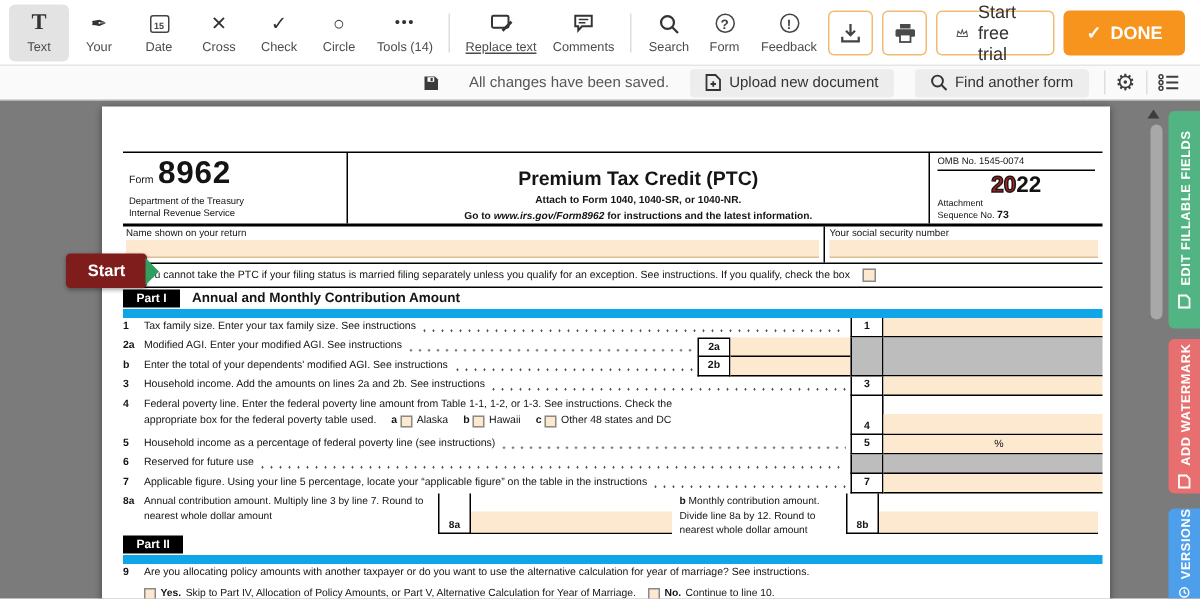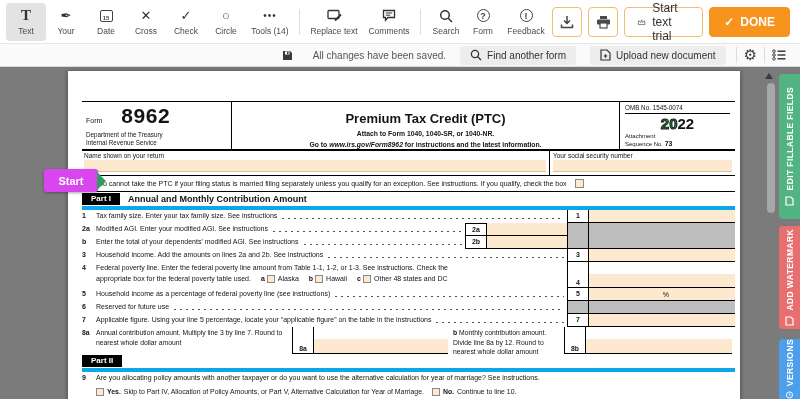--- a/index.html
+++ b/index.html
@@ -5,21 +5,21 @@
   * { box-sizing: border-box; margin: 0; padding: 0; }
   html,body { width:800px; height:400px; overflow:hidden; background:#fff;
               font-family:"Liberation Sans", sans-serif; }
 
   
   .toolbar { height:44px; display:flex; align-items:center; background:#fff;
              border-bottom:1px solid #e6e6e6; padding:0 6px; }
   .tbtn { display:flex; flex-direction:column; align-items:center; justify-content:center;
           width:40px; height:38px; border-radius:4px; color:#4a4a4a; font-size:8.5px;
           gap:2px; cursor:pointer; flex:none; }
-  .tbtn.w48 { width:48px; } .tbtn.w58 { width:58px; } .tbtn.w52 { width:52px; }
+  .tbtn.w48 { width:48px; } .tbtn.w58 { width:58px;text-decoration:underline; } .tbtn.w52 { width:52px; }
   .tbtn.sel { background:#e3e3e3; }
   .tic { height:16px; display:flex; align-items:center; justify-content:center;
          font-size:13px; color:#333; }
   .tic.serif { font-family:"Liberation Serif", serif; font-weight:bold; font-size:15px; }
   .tic.initials { font-size:11px; letter-spacing:0.5px; }
   .cal { width:13px; height:12px; border:1.3px solid #444; border-radius:2px;
          font-size:6px; display:flex; align-items:flex-end; justify-content:center;
          color:#444; font-weight:bold; }
   .vdiv { width:1px; height:26px; background:#ddd; margin:0 5px; flex:none; }
   .circ-ic { width:13px; height:13px; border:1.4px solid #444; border-radius:50%;
@@ -47,53 +47,53 @@
 
   
   .main { position:relative; height:332px; background:#7b7b7b; overflow:hidden; }
   .page { position:absolute; left:68px; top:4px; width:672px; height:700px; background:#fff;
           box-shadow:0 1px 5px rgba(0,0,0,0.45); padding:30px 5px 0 14px;
           font-size:7px; color:#141414; }
 
   
   .fhead { display:flex; border-top:1px solid #000; border-bottom:2px solid #000; }
   .fh-left { width:150px; border-right:1px solid #000; padding:2px 4px 1px 4px; }
-  .fh-formno { display:flex; align-items:baseline; gap:19px; }
+  .fh-formno { display:flex; align-items:baseline; gap:3px; }
   .fh-formno .sm { font-size:7px; }
   .fh-formno .big { font-size:21px; font-weight:bold; letter-spacing:0.5px; }
   .fh-dept { font-size:6.3px; margin-top:3px; line-height:1.25; }
   .fh-center { flex:1; text-align:center; padding:3px 6px 1px 6px; }
   .fh-title { font-size:13px; font-weight:bold; margin-top:6px; }
   .fh-sub { font-size:6.8px; font-weight:bold; margin-top:4px; }
   .fh-sub .it { font-style:italic; }
   .fh-right { width:116px; border-left:1px solid #000; padding:2px 5px 0 5px; }
   .omb { font-size:6.3px; border-bottom:1px solid #000; padding-bottom:2px; }
   .year { font-size:15px; text-align:center; padding:1px 0; }
-  .yr-out { color:#15803d; font-weight:bold; -webkit-text-stroke:1px #1a1a1a; }
+  .yr-out { color:#b91c1c; font-weight:bold; -webkit-text-stroke:1px #1a1a1a; }
   .yr-bold { font-weight:bold; }
   .attach { font-size:6px; line-height:1.2; }
   .attach b { font-size:7px; }
 
   
   .name-row { display:flex; border-bottom:1.5px solid #000; }
   .nr-left { flex:1; border-right:1px solid #000; padding:1px 3px 3px 2px; }
   .nr-right { width:185px; padding:1px 3px 3px 3px; }
   .flabel { font-size:6.5px; }
   .ffill { height:12px; background:#fce9cf; margin-top:1px; border-bottom:1px solid #ddc094; }
 
   
   .rowA { display:flex; align-items:center; padding:3px 0 3px 2px;
           border-bottom:1.5px solid #000; font-size:7px; }
   .rowA b { margin-right:4px; }
   .cbx { width:9px; height:9px; background:#fce9cf; border:1px solid #8a8a8a;
          display:inline-block; flex:none; margin-left:8px; cursor:pointer; }
   .cbx.small { width:8px; height:8px; margin:0 3px 0 0; vertical-align:-1px; }
 
   
-  .part-hdr { display:flex; align-items:center; gap:8px; border-bottom:4px solid #0ea5e9;
+  .part-hdr { display:flex; gap:8px; border-bottom:6px solid #0ea5e9;
               padding:1px 0; }
   .part-badge { background:#000; color:#fff; font-weight:bold; font-size:8px;
                 padding:1px 9px 2px 9px; }
   .part-title { font-weight:bold; font-size:9px; }
 
   
   .frow { display:flex; align-items:stretch; height:13px; font-size:7px; }
   .fnum { width:14px; font-weight:bold; padding-top:2px; flex:none; }
   .ftext { padding-top:2px; flex:none; }
   .dots { flex:1; margin:0 3px 3px 3px; align-self:stretch;
@@ -140,21 +140,21 @@
   .g8field .half { height:14px; }
   .g8text2 { width:116px; padding:1px 2px 0 5px; line-height:1.4; flex:none; }
 
   
   .l9b { display:flex; align-items:center; height:13px; font-size:6.9px; }
   .l9b .ind { width:14px; flex:none; }
   .l9b b { margin:0 3px 0 0; }
 
   
   .start-tag { position:absolute; left:44px; top:102px; width:54px; height:23px;
-               background:#d946ef; border-radius:3px; color:#fff; font-weight:bold;
+               background:#7f1d1d; border-radius:3px; color:#fff; font-weight:bold;
                font-size:11px; display:flex; align-items:center; justify-content:center;
                box-shadow:0 1px 3px rgba(0,0,0,0.35); cursor:pointer; }
   .start-tag::after { content:""; position:absolute; right:-8px; top:50%; margin-top:-9px;
                       border-top:9px solid transparent; border-bottom:9px solid transparent;
                       border-left:9px solid #2f9e5e; }
 
   
   .scroll-up { position:absolute; right:27px; top:6px; width:0; height:0;
                border-left:4px solid transparent; border-right:4px solid transparent;
                border-bottom:6px solid #3c3c3c; cursor:pointer; }
@@ -258,52 +258,52 @@
       <svg width="15" height="14" viewBox="0 0 15 14">
           <rect x="4" y="1" width="7" height="3" fill="#4a4a4a"></rect>
           <rect x="1" y="4.5" width="13" height="5" rx="1" fill="#4a4a4a"></rect>
           <rect x="4" y="8" width="7" height="5" fill="#fff" stroke="#4a4a4a" stroke-width="1.2"></rect>
         </svg>
     </div>
     <div class="obtn trial">
       <svg width="17" height="12" viewBox="0 0 17 12">
           <path d="M2 10.5 L3.2 3.5 L6.8 7 L8.5 2 L10.2 7 L13.8 3.5 L15 10.5 Z" fill="none" stroke="#555" stroke-width="1.3"></path>
         </svg>
-      <span>Start text trial</span>
+      <span>Start free trial</span>
     </div>
     <div class="done">
       <span>✓</span>
       <span>DONE</span>
     </div>
   </div>
 </div>
 
 <div class="statusbar">
   <div class="sb-spacer"></div>
   <div class="saved">
     <svg width="11" height="11" viewBox="0 0 11 11">
         <path d="M1 1h7l2 2v7H1z" fill="#3a3a3a"></path>
         <rect x="3" y="1.5" width="4.5" height="3" fill="#fff"></rect>
         <rect x="5" y="2" width="1.5" height="2" fill="#3a3a3a"></rect>
       </svg>
     <span>All changes have been saved.</span>
   </div>
   <div class="sbtn">
+    <svg width="11" height="12" viewBox="0 0 11 12">
+        <path d="M1 1h6l3 3v7H1z" fill="none" stroke="#333" stroke-width="1.2"></path>
+        <path d="M5.5 5.2v3.6M3.7 7h3.6" stroke="#333" stroke-width="1.2"></path>
+      </svg>
+    <span>Upload new document</span>
+  </div>
+  <div class="sbtn">
     <svg width="12" height="12" viewBox="0 0 12 12">
         <circle cx="5" cy="5" r="3.6" fill="none" stroke="#333" stroke-width="1.3"></circle>
         <path d="M7.7 7.7 L11 11" stroke="#333" stroke-width="1.3"></path>
       </svg>
     <span>Find another form</span>
-  </div>
-  <div class="sbtn">
-    <svg width="11" height="12" viewBox="0 0 11 12">
-        <path d="M1 1h6l3 3v7H1z" fill="none" stroke="#333" stroke-width="1.2"></path>
-        <path d="M5.5 5.2v3.6M3.7 7h3.6" stroke="#333" stroke-width="1.2"></path>
-      </svg>
-    <span>Upload new document</span>
   </div>
   <div class="sb-div"></div>
   <div class="sb-ic">⚙</div>
   <div class="sb-div" style="margin-left:0;"></div>
   <div class="sb-ic">
     <svg width="15" height="12" viewBox="0 0 15 12">
         <circle cx="2" cy="2.2" r="1.3" fill="none" stroke="#3d3d3d"></circle>
         <circle cx="2" cy="6" r="1.3" fill="none" stroke="#3d3d3d"></circle>
         <circle cx="2" cy="9.8" r="1.3" fill="none" stroke="#3d3d3d"></circle>
         <path d="M5.5 2.2h8M5.5 6h8M5.5 9.8h8" stroke="#3d3d3d" stroke-width="1.4"></path>

